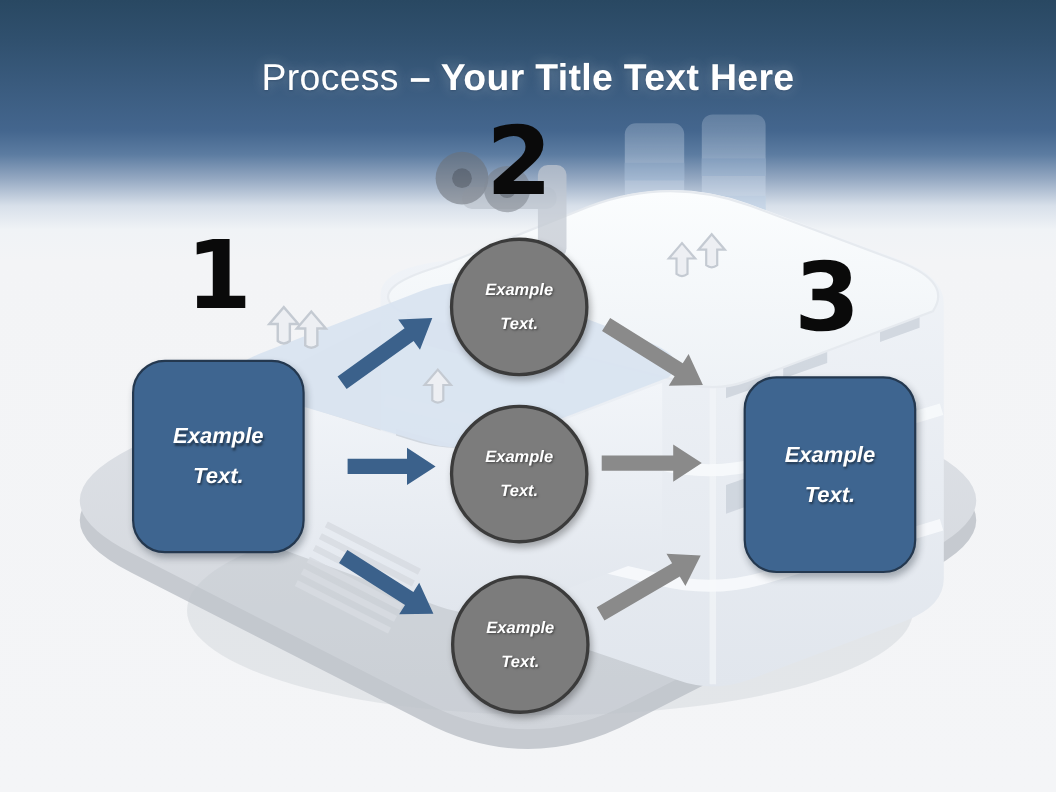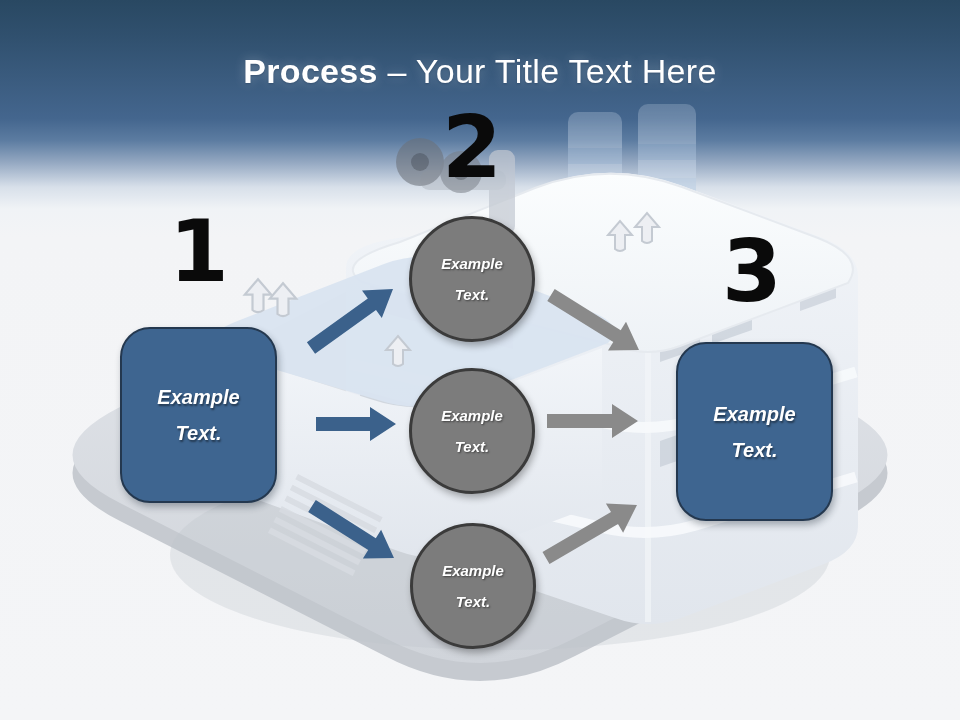--- a/index.html
+++ b/index.html
@@ -15,22 +15,22 @@
       #93A7C1 22.5%,#D8E0EA 26%,#F0F3F6 29%,#F3F4F6 33%,#F4F5F7 100%);
   }
   svg.factory{position:absolute;left:0;top:0;}
   svg.arrows{position:absolute;left:0;top:0;}
   .title{
     position:absolute;top:52px;left:0;width:960px;text-align:center;
     font-size:34px;color:#FFFFFF;letter-spacing:.3px;
     text-shadow:0 1px 2px rgba(25,45,75,.35),0 0 12px rgba(255,255,255,.28);
     white-space:pre;
   }
-  .title .b{font-weight:700;margin-top:44px;}
-  .title .r{font-weight:400;}
+  .title .b{font-weight:400;margin-top:44px;}
+  .title .r{font-weight:700;}
   .num{
     position:absolute;width:90px;text-align:center;
     font-family:"DejaVu Sans","Liberation Sans",sans-serif;
     font-weight:800;font-size:86px;line-height:1;color:#0A0A0A;
   }
   .num1{left:154px;top:208px;}
   .num2{left:427px;top:104px;}
   .num3{left:707px;top:228px;}
   .box{
     position:absolute;width:153px;border:2px solid #24384F;border-radius:30px;

